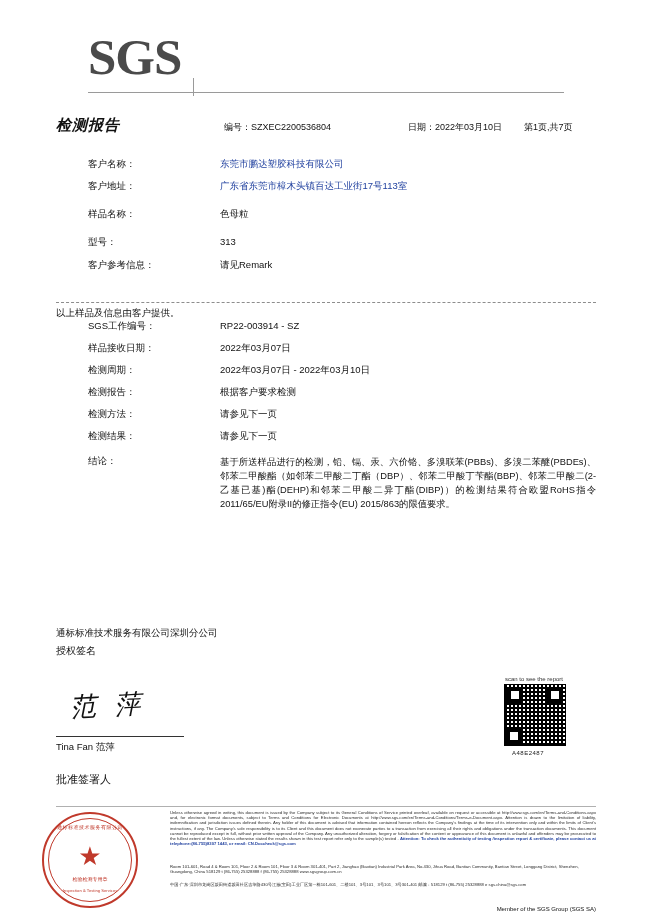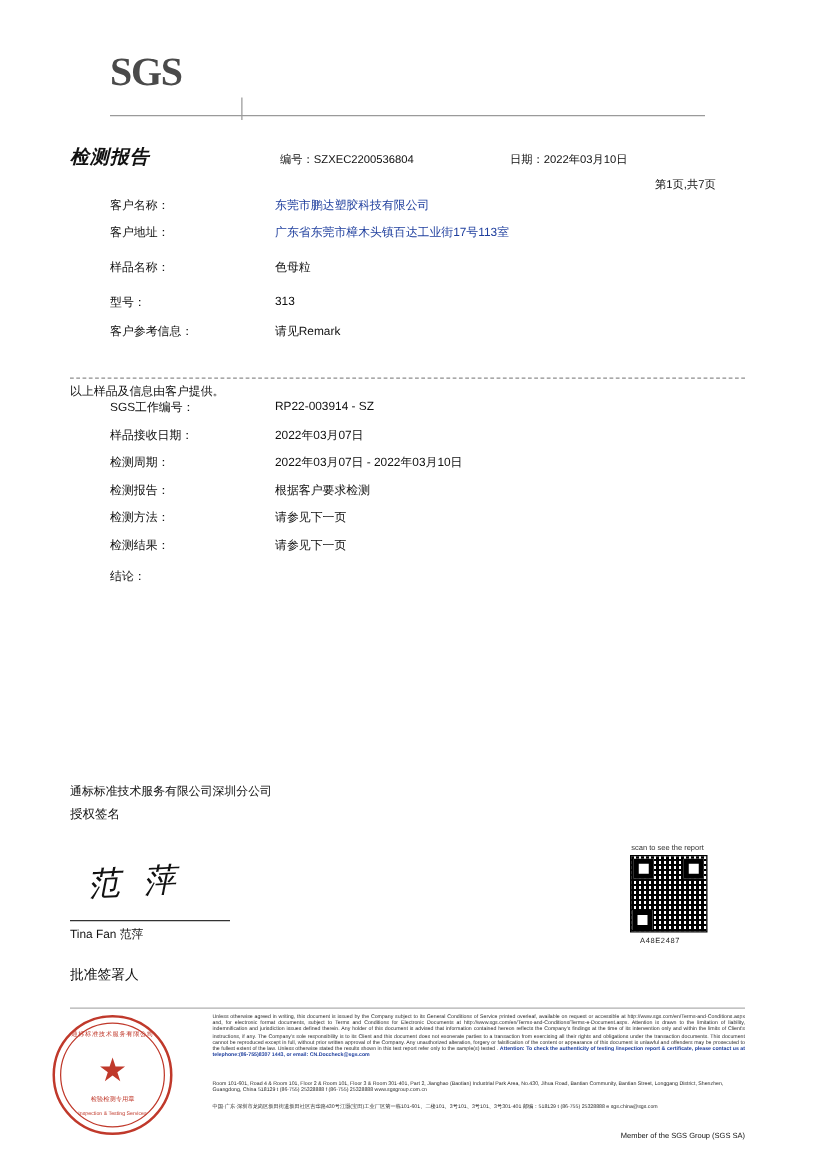--- a/index.html
+++ b/index.html
@@ -22,21 +22,21 @@
   .logo-wrap {
     position: absolute;
     left: 88px;
     top: 32px;
     width: 110px;
     height: 52px;
   }
   .logo-text {
     font-family: "Liberation Serif", serif;
     font-weight: bold;
-    font-size: 32px;
+    font-size: 51px;
     letter-spacing: -1px;
     color: #4a4a4a;
     line-height: 50px;
   }
   .logo-rule {
     position: absolute;
     left: 88px;
     top: 92px;
     width: 476px;
     height: 1px;
@@ -74,21 +74,20 @@
     top: 121px;
     font-size: 9px;
     color: #111;
   }
   .hdr-page {
     position: absolute;
     left: 524px;
     top: 121px;
     font-size: 9px;
     color: #111;
-    margin-top: 20px;
   }
 
   
   .field {
     position: absolute;
     font-size: 9.5px;
     color: #111;
   }
   .field .lbl {
     position: absolute;
@@ -404,20 +403,21 @@
     <span class="lbl">检测方法：</span>
     <span class="val">请参见下一页</span>
   </div>
   <div class="field" style="top:430px; left:56px;">
     <span class="lbl">检测结果：</span>
     <span class="val">请参见下一页</span>
   </div>
   <div class="field" style="top:455px; left:56px;">
     <span class="lbl">结论：</span>
   </div>
+  <div class="conclusion">基于所送样品进行的检测，铅、镉、汞、六价铬、多溴联苯(PBBs)、多溴二苯醚(PBDEs)、邻苯二甲酸酯（如邻苯二甲酸二丁酯（DBP）、邻苯二甲酸丁苄酯(BBP)、邻苯二甲酸二(2-乙基已基)酯(DEHP)和邻苯二甲酸二异丁酯(DIBP)）的检测结果符合欧盟RoHS指令2011/65/EU附录II的修正指令(EU) 2015/863的限值要求。</div>
 
   <div class="sig-company">通标标准技术服务有限公司深圳分公司</div>
   <div class="sig-auth">授权签名</div>
   <div class="sig-script">范 萍</div>
   <div class="sig-rule"></div>
   <div class="sig-name">Tina Fan 范萍</div>
   <div class="sig-role">批准签署人</div>
 
   <div class="qr-caption">scan to see the report</div>
   <div class="qr-box"></div>

